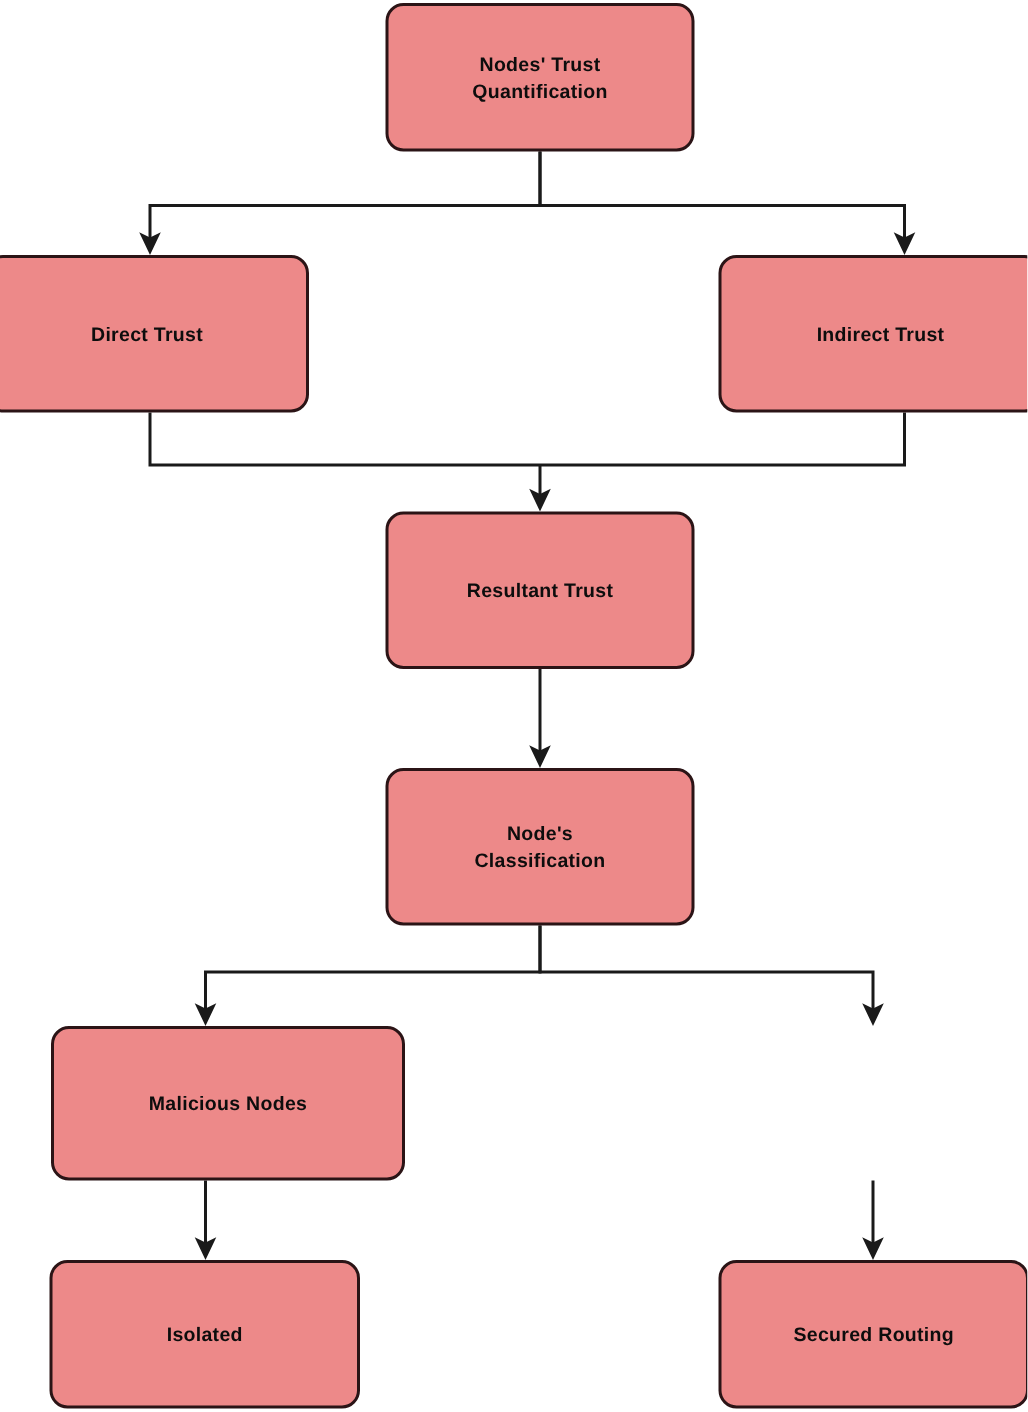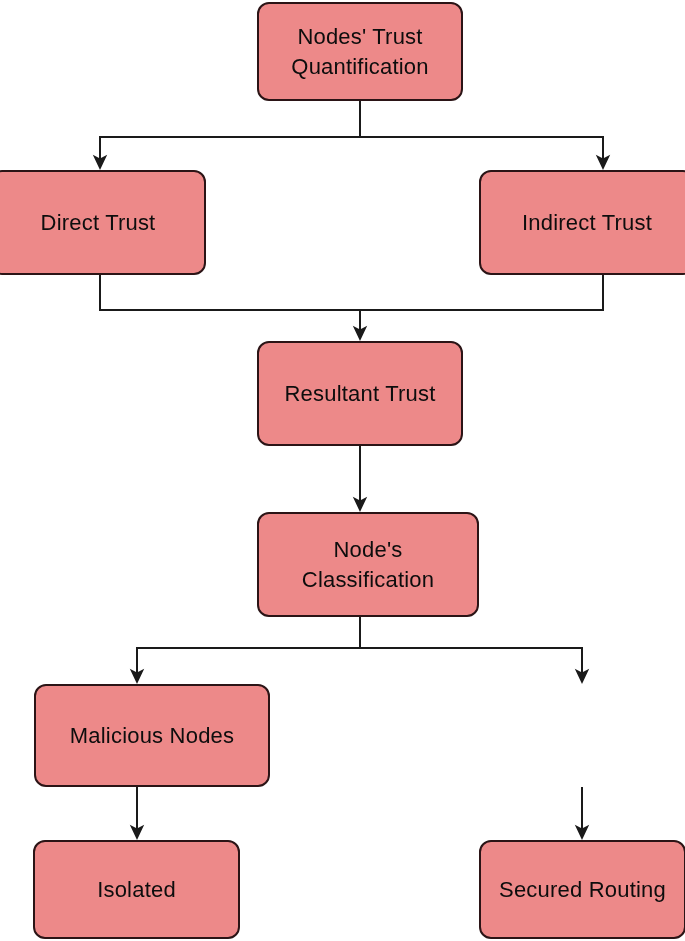--- a/index.html
+++ b/index.html
@@ -29,22 +29,22 @@
     position: absolute;
     box-sizing: border-box;
     background: #ED8989;
     border: 2px solid #2b1416;
     border-radius: 12px;
     display: flex;
     align-items: center;
     justify-content: center;
     text-align: center;
     color: #0d0d0d;
-    font-weight: normal;
-    font-size: 22px;
+    font-weight: bold;
+    font-size: 13px;
     line-height: 1.35;
     letter-spacing: 0.2px;
     padding: 2px 6px;
     z-index: 2;
   }
   .node-label {
     white-space: pre-line;
     display: block;
     width: 100%;
   }
@@ -90,21 +90,21 @@
   </div>
 
   <div class="node-box" style="left:479px; top:170px; width:216px; height:105px;">
     <span class="node-label">Indirect Trust</span>
   </div>
 
   <div class="node-box" style="left:257px; top:341px; width:206px; height:105px;">
     <span class="node-label">Resultant Trust</span>
   </div>
 
-  <div class="node-box" style="left:257px; top:512px; width:222px; height:105px;">
+  <div class="node-box" style="left:257px; top:512px; width:206px; height:105px;">
     <span class="node-label">Node's
 Classification</span>
   </div>
 
   <div class="node-box" style="left:34px; top:684px; width:236px; height:103px;">
     <span class="node-label">Malicious Nodes</span>
   </div>
 
 
   <div class="node-box" style="left:33px; top:840px; width:207px; height:99px;">

